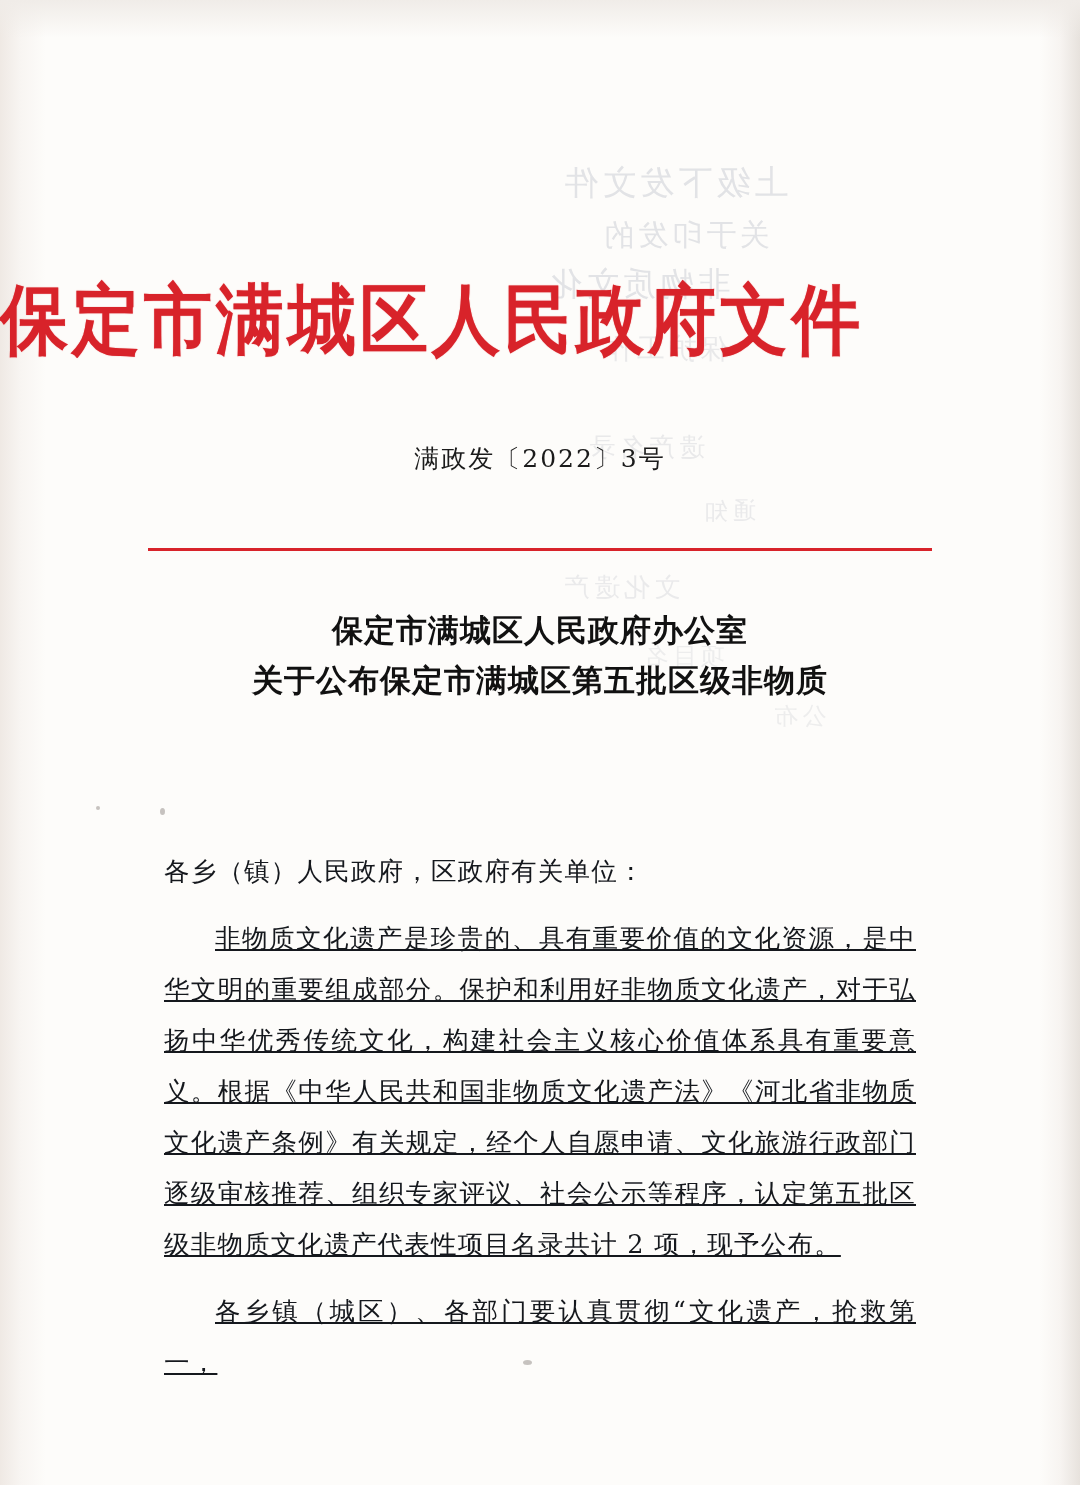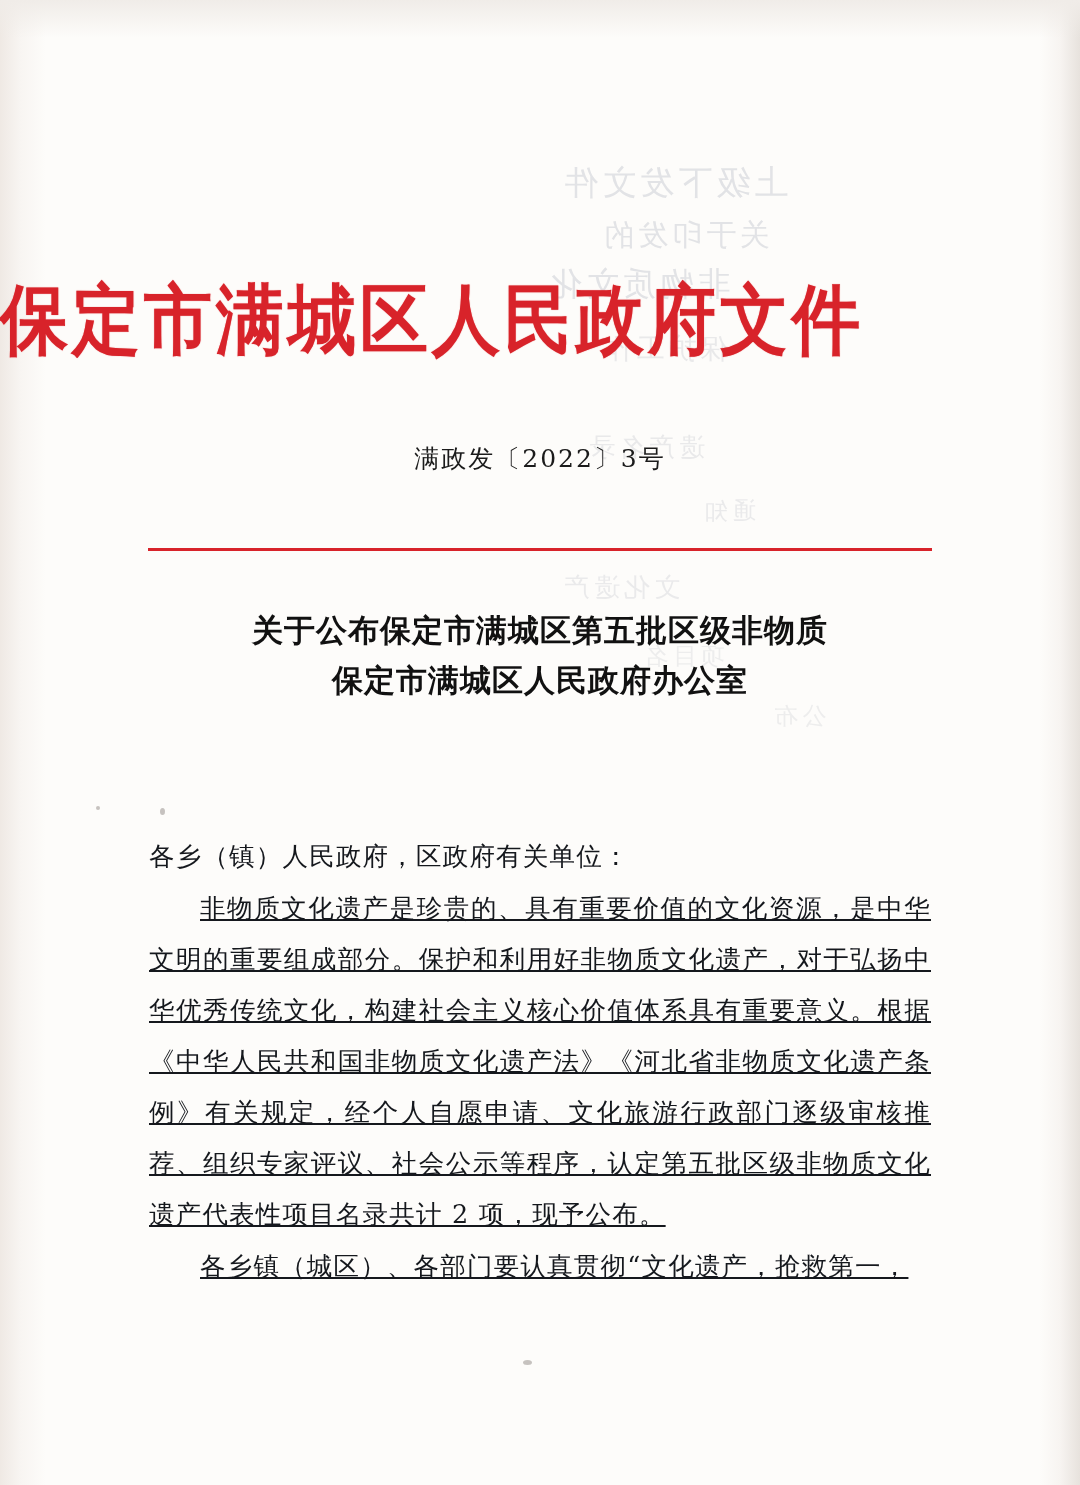--- a/index.html
+++ b/index.html
@@ -118,21 +118,21 @@
     position: absolute;
     left: 148px;
     right: 148px;
     top: 830px;
     color: #15181d;
     font-size: 25.5px;
     line-height: 51px;
     letter-spacing: 1.2px;
     text-align: justify;
   }
-  .body-text p { margin: 1px; }
+  .body-text p { margin: 16px; }
   .body-text p.indent { text-indent: 2em; text-decoration: underline; }
 
   .speck {
     position: absolute;
     background: rgba(130,125,120,0.45);
     border-radius: 50%;
     pointer-events: none;
   }
 </style>
 </head>
@@ -156,22 +156,22 @@
 
   <div class="masthead">
     <span class="masthead-title">保定市满城区人民政府文件</span>
   </div>
 
   <div class="doc-number">满政发〔2022〕3号</div>
 
   <div class="red-rule"></div>
 
   <div class="doc-title">
+    <span class="line">保定市满城区人民政府办公室</span>
     <span class="line">关于公布保定市满城区第五批区级非物质</span>
-    <span class="line">保定市满城区人民政府办公室</span>
   </div>
 
   <div class="body-text">
     <p>各乡（镇）人民政府，区政府有关单位：</p>
     <p class="indent">非物质文化遗产是珍贵的、具有重要价值的文化资源，是中华文明的重要组成部分。保护和利用好非物质文化遗产，对于弘扬中华优秀传统文化，构建社会主义核心价值体系具有重要意义。根据《中华人民共和国非物质文化遗产法》《河北省非物质文化遗产条例》有关规定，经个人自愿申请、文化旅游行政部门逐级审核推荐、组织专家评议、社会公示等程序，认定第五批区级非物质文化遗产代表性项目名录共计 2 项，现予公布。</p>
     <p class="indent">各乡镇（城区）、各部门要认真贯彻“文化遗产，抢救第一，</p>
   </div>
 
   <div class="speck" style="left:160px; top:808px; width:5px; height:7px;"></div>
   <div class="speck" style="left:523px; top:1360px; width:9px; height:5px;"></div>

